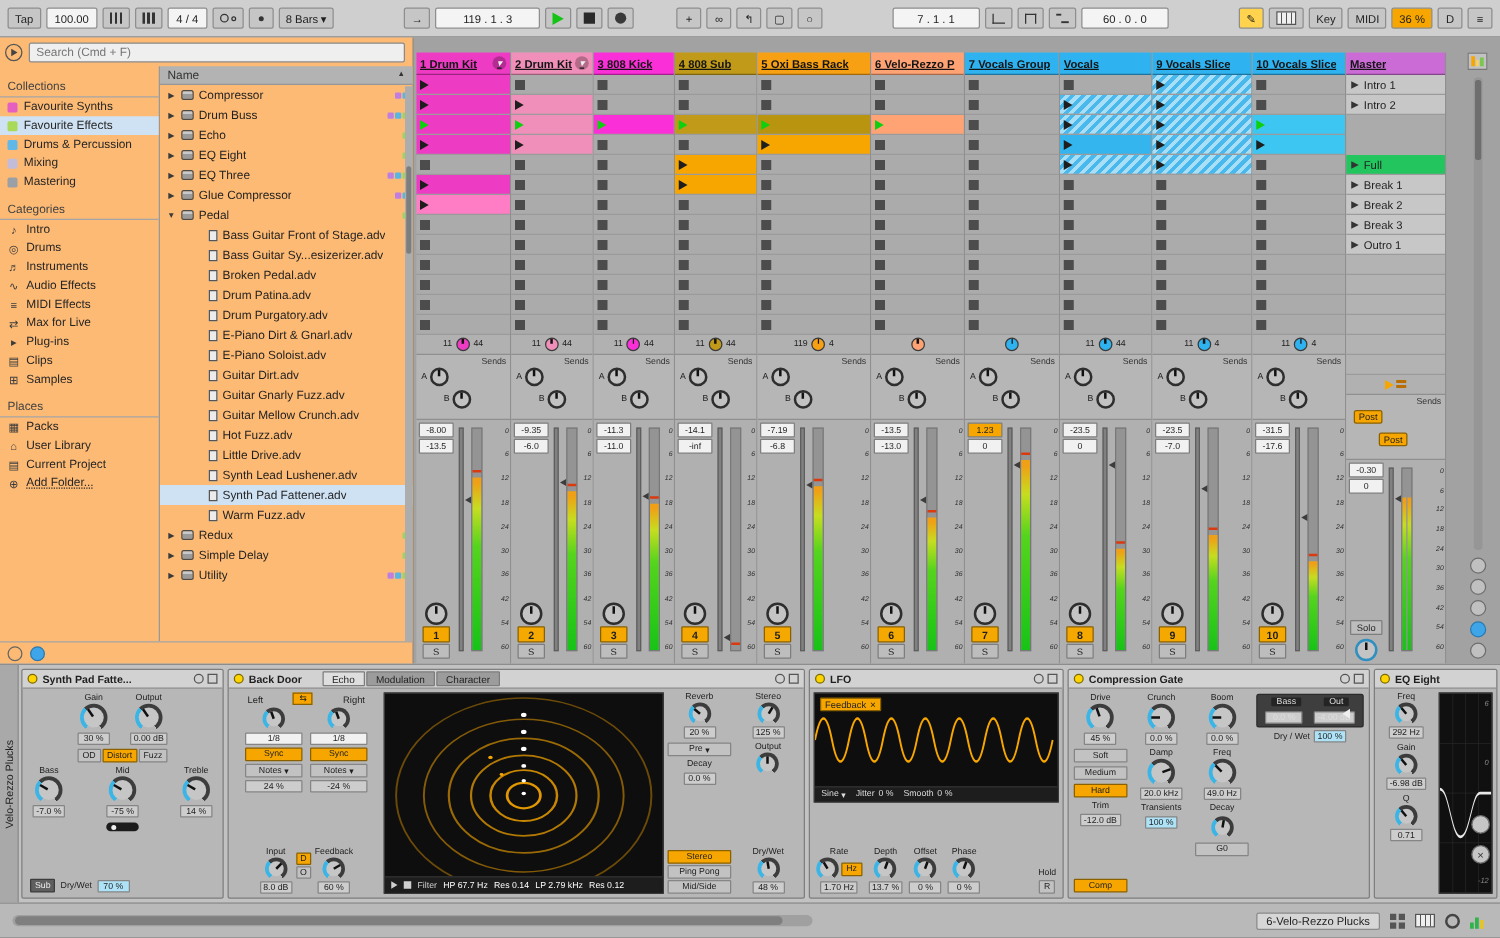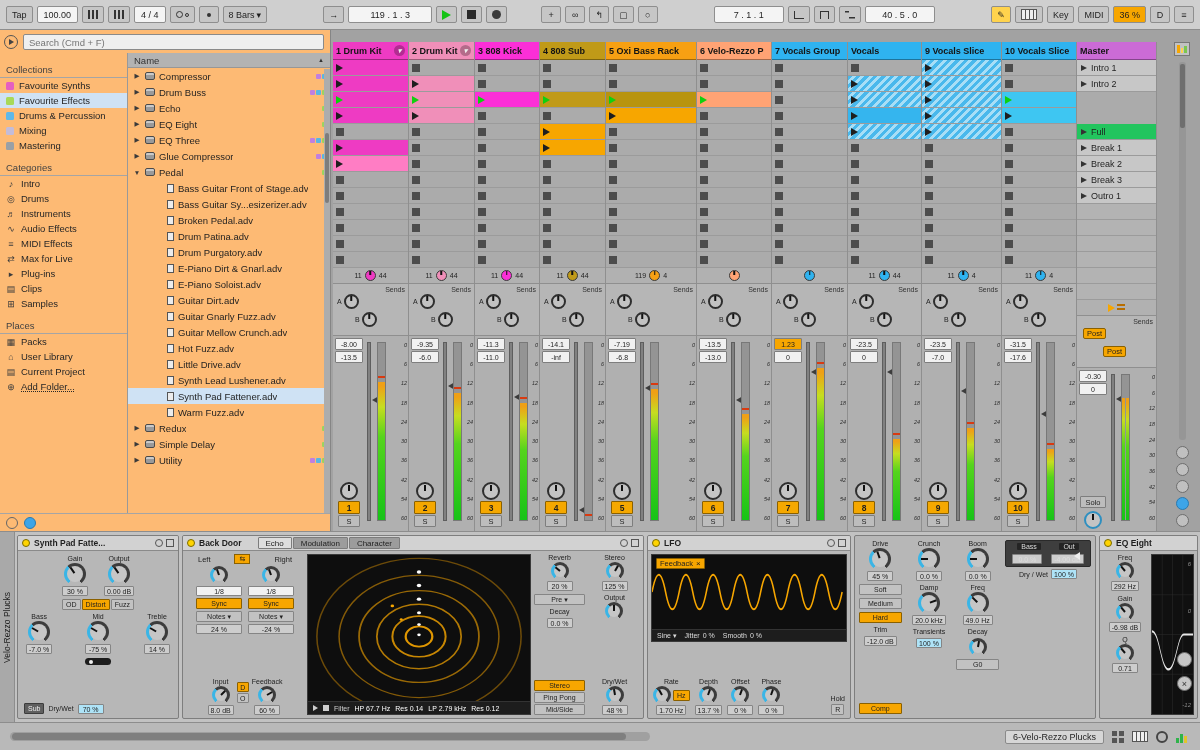--- a/index.html
+++ b/index.html
@@ -55,21 +55,21 @@
   .lscroll{position:absolute;right:0;top:16px;width:6px;bottom:0;background:#adadad;}
   .lscroll i{position:absolute;top:64px;left:1px;width:4px;height:70px;background:#7d7d7d;border-radius:2px;}
   .b-bottom{height:18px;display:flex;align-items:center;gap:6px;padding:0 6px;border-top:1px solid #a5a5a5;}
   .bb-circ{width:12px;height:12px;border-radius:50%;border:1.5px solid #666;}
   .bb-circ.blue{background:#3da5e8;border-color:#2a7ab0;}
 
   
   #session{position:absolute;left:333px;top:30px;right:36px;height:501px;padding-top:12px;display:flex;background:#a2a2a2;overflow:hidden;}
   #session-cols{display:flex;}
   .tcol{display:flex;flex-direction:column;border-right:1px solid #8f8f8f;background:#ababab;flex:none;}
-  .thead{height:18px;background:var(--tc,#999);display:flex;align-items:center;justify-content:space-between;padding:0 3px;font-size:9px;font-weight:bold;color:#141414;border-bottom:1px solid rgba(0,0,0,.35);}
+  .thead{height:18px;background:var(--tc,#999);display:flex;align-items:center;justify-content:space-between;padding:0 3px;font-size:9px;font-weight:bold;color:#141414;border-bottom:1px solid rgba(0,0,0,.35);text-decoration:underline;}
   .thead-name{white-space:nowrap;overflow:hidden;}
   .hmenu{display:none;width:11px;height:11px;border-radius:50%;background:rgba(0,0,0,.25);color:#eee;font-size:7px;align-items:center;justify-content:center;flex:none;}
   .hmenu.show{display:flex;}
   .slot{height:16px;border-bottom:1px solid #9b9b9b;background:#ababab;display:flex;align-items:center;gap:3px;padding-left:3px;}
   .stopsq{width:8px;height:8px;background:#4c4c4c;}
   .tri{display:none;width:0;height:0;border-top:4px solid transparent;border-bottom:4px solid transparent;border-left:7px solid #1e1e1e;}
   .slot.clip,.slot.playing,.slot.hatch{background:var(--cc,#bbb);}
   .slot.clip .tri,.slot.hatch .tri{display:block;}
   .slot.playing .tri{display:block;border-left-color:#0fd00f;}
   .slot.hatch{background:repeating-linear-gradient(135deg,#49b8ec 0 3px,#a8def6 3px 6px);}
@@ -281,21 +281,21 @@
     <div class="tval" style="min-width:70px">7 . 1 . 1</div>
     <div class="tchip">
         <span class="slope"></span>
       </div>
     <div class="tchip">
         <span class="bracket"></span>
       </div>
     <div class="tchip">
         <span class="stepi"></span>
       </div>
-    <div class="tval" style="min-width:70px">40 . 5 . 0</div>
+    <div class="tval" style="min-width:70px">60 . 0 . 0</div>
     <div class="sp"></div>
     <div class="tchip yellow">✎</div>
     <div class="tchip">
         <span class="sb-keys"></span>
       </div>
     <div class="tchip">Key</div>
     <div class="tchip">MIDI</div>
     <div class="tchip orange">36 %</div>
     <div class="tchip">D</div>
     <div class="tchip">≡</div>
@@ -2243,20 +2243,28 @@
               </div>
             <div class="holdcol">
               <span>Hold</span>
               <span class="chipbtn">R</span>
             </div>
           </div>
         </div>
       </div>
 
       <div class="dev" id="dev-cg">
+        <div class="dhead">
+          <span class="led"></span>
+          <span class="dtitle">Compression Gate</span>
+          <span class="dico">
+              <i class="rnd"></i>
+              <i></i>
+            </span>
+        </div>
         <div class="dbody">
           <div class="cg-col">
             <div class="ku">
               <span class="klbl">Drive</span>
               <span class="knob" style="--rot:-20deg"></span>
               <span class="kval">45 %</span>
             </div>
             <span class="chipbtn">Soft</span>
             <span class="chipbtn">Medium</span>
             <span class="chipbtn on">Hard</span>

